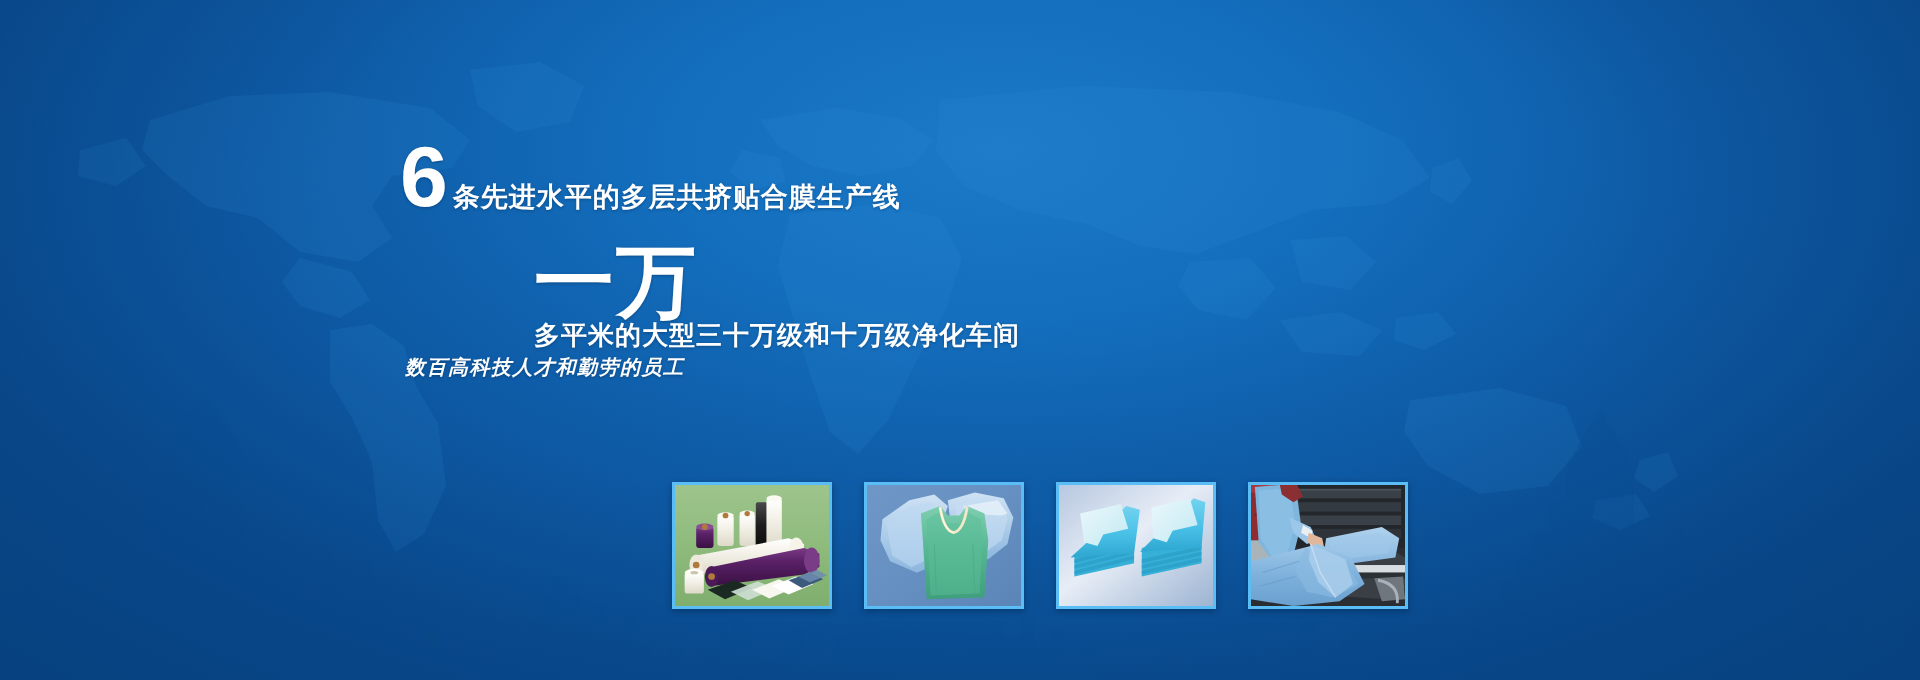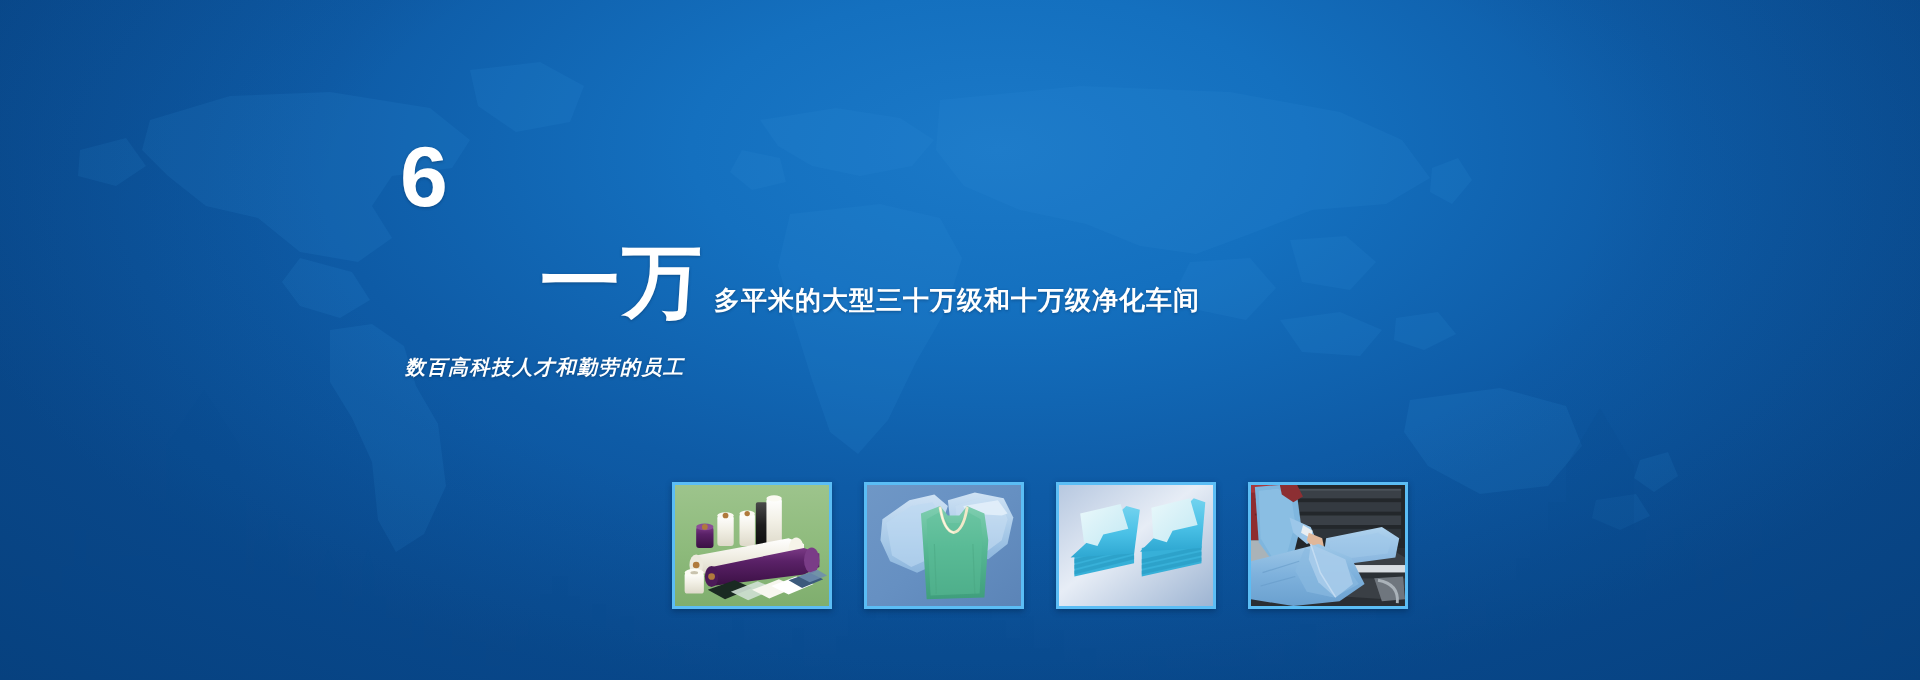--- a/index.html
+++ b/index.html
@@ -58,21 +58,21 @@
   .hl-row {
     position:absolute;
     display:flex;
     align-items:baseline;
     white-space:nowrap;
     color:#ffffff;
     text-shadow:0 1px 3px rgba(2,35,70,0.40);
   }
 
   #hl-row-1 { left:400px; top:138px; }
-  #hl-row-2 { left:540px; top:246px; }
+  #hl-row-2 { left:524px; top:246px;flex-direction:column; }
 
   .hl-big {
     font-size:86px;
     font-weight:bold;
     line-height:0.9;
     letter-spacing:-1px;
     font-family:"Liberation Sans","DejaVu Sans",sans-serif;
   }
   #hl-row-2 .hl-big {
     font-size:80px;
@@ -179,20 +179,21 @@
         <path d="M1120,300 L1120,290 L1148,290 L1148,276 L1166,276 L1166,288 L1190,288 L1190,272 L1210,272 L1210,286 L1240,286 L1240,268 L1256,268 L1256,284 L1284,284 L1284,262 L1300,262 L1300,244 L1316,244 L1316,276 L1340,276 L1340,258 L1360,258 L1360,240 L1376,240 L1376,218 L1392,218 L1392,202 L1410,202 L1410,244 L1432,244 L1432,226 L1448,226 L1448,262 L1470,262 L1470,246 L1486,246 L1486,222 L1500,222 L1500,200 L1516,200 L1516,178 L1530,178 L1530,150 L1548,150 L1548,122 L1566,122 L1566,86 L1600,28 L1634,86 L1634,150 L1646,150 L1646,200 L1660,200 L1660,170 L1674,170 L1674,148 L1684,148 L1684,170 L1696,170 L1696,210 L1712,210 L1712,188 L1724,188 L1724,222 L1740,222 L1740,204 L1752,204 L1752,168 L1762,168 L1762,140 L1770,140 L1770,168 L1780,168 L1780,206 L1794,206 L1794,238 L1812,238 L1812,222 L1828,222 L1828,252 L1846,252 L1846,232 L1862,232 L1862,266 L1884,266 L1884,248 L1900,248 L1900,276 L1920,276 L1920,300 Z"></path>
       </g>
     </svg>
   </div>
 
   <div id="vignette"></div>
 
   <div id="headlines">
     <div class="hl-row" id="hl-row-1">
       <span class="hl-big">6</span>
+      <span class="hl-small">条先进水平的多层共挤贴合膜生产线</span>
     </div>
     <div class="hl-row" id="hl-row-2">
       <span class="hl-big">一万</span>
       <span class="hl-small">多平米的大型三十万级和十万级净化车间</span>
     </div>
   </div>
 
   <div id="subtext">
     <span class="sub-line">数百高科技人才和勤劳的员工</span>
   </div>

